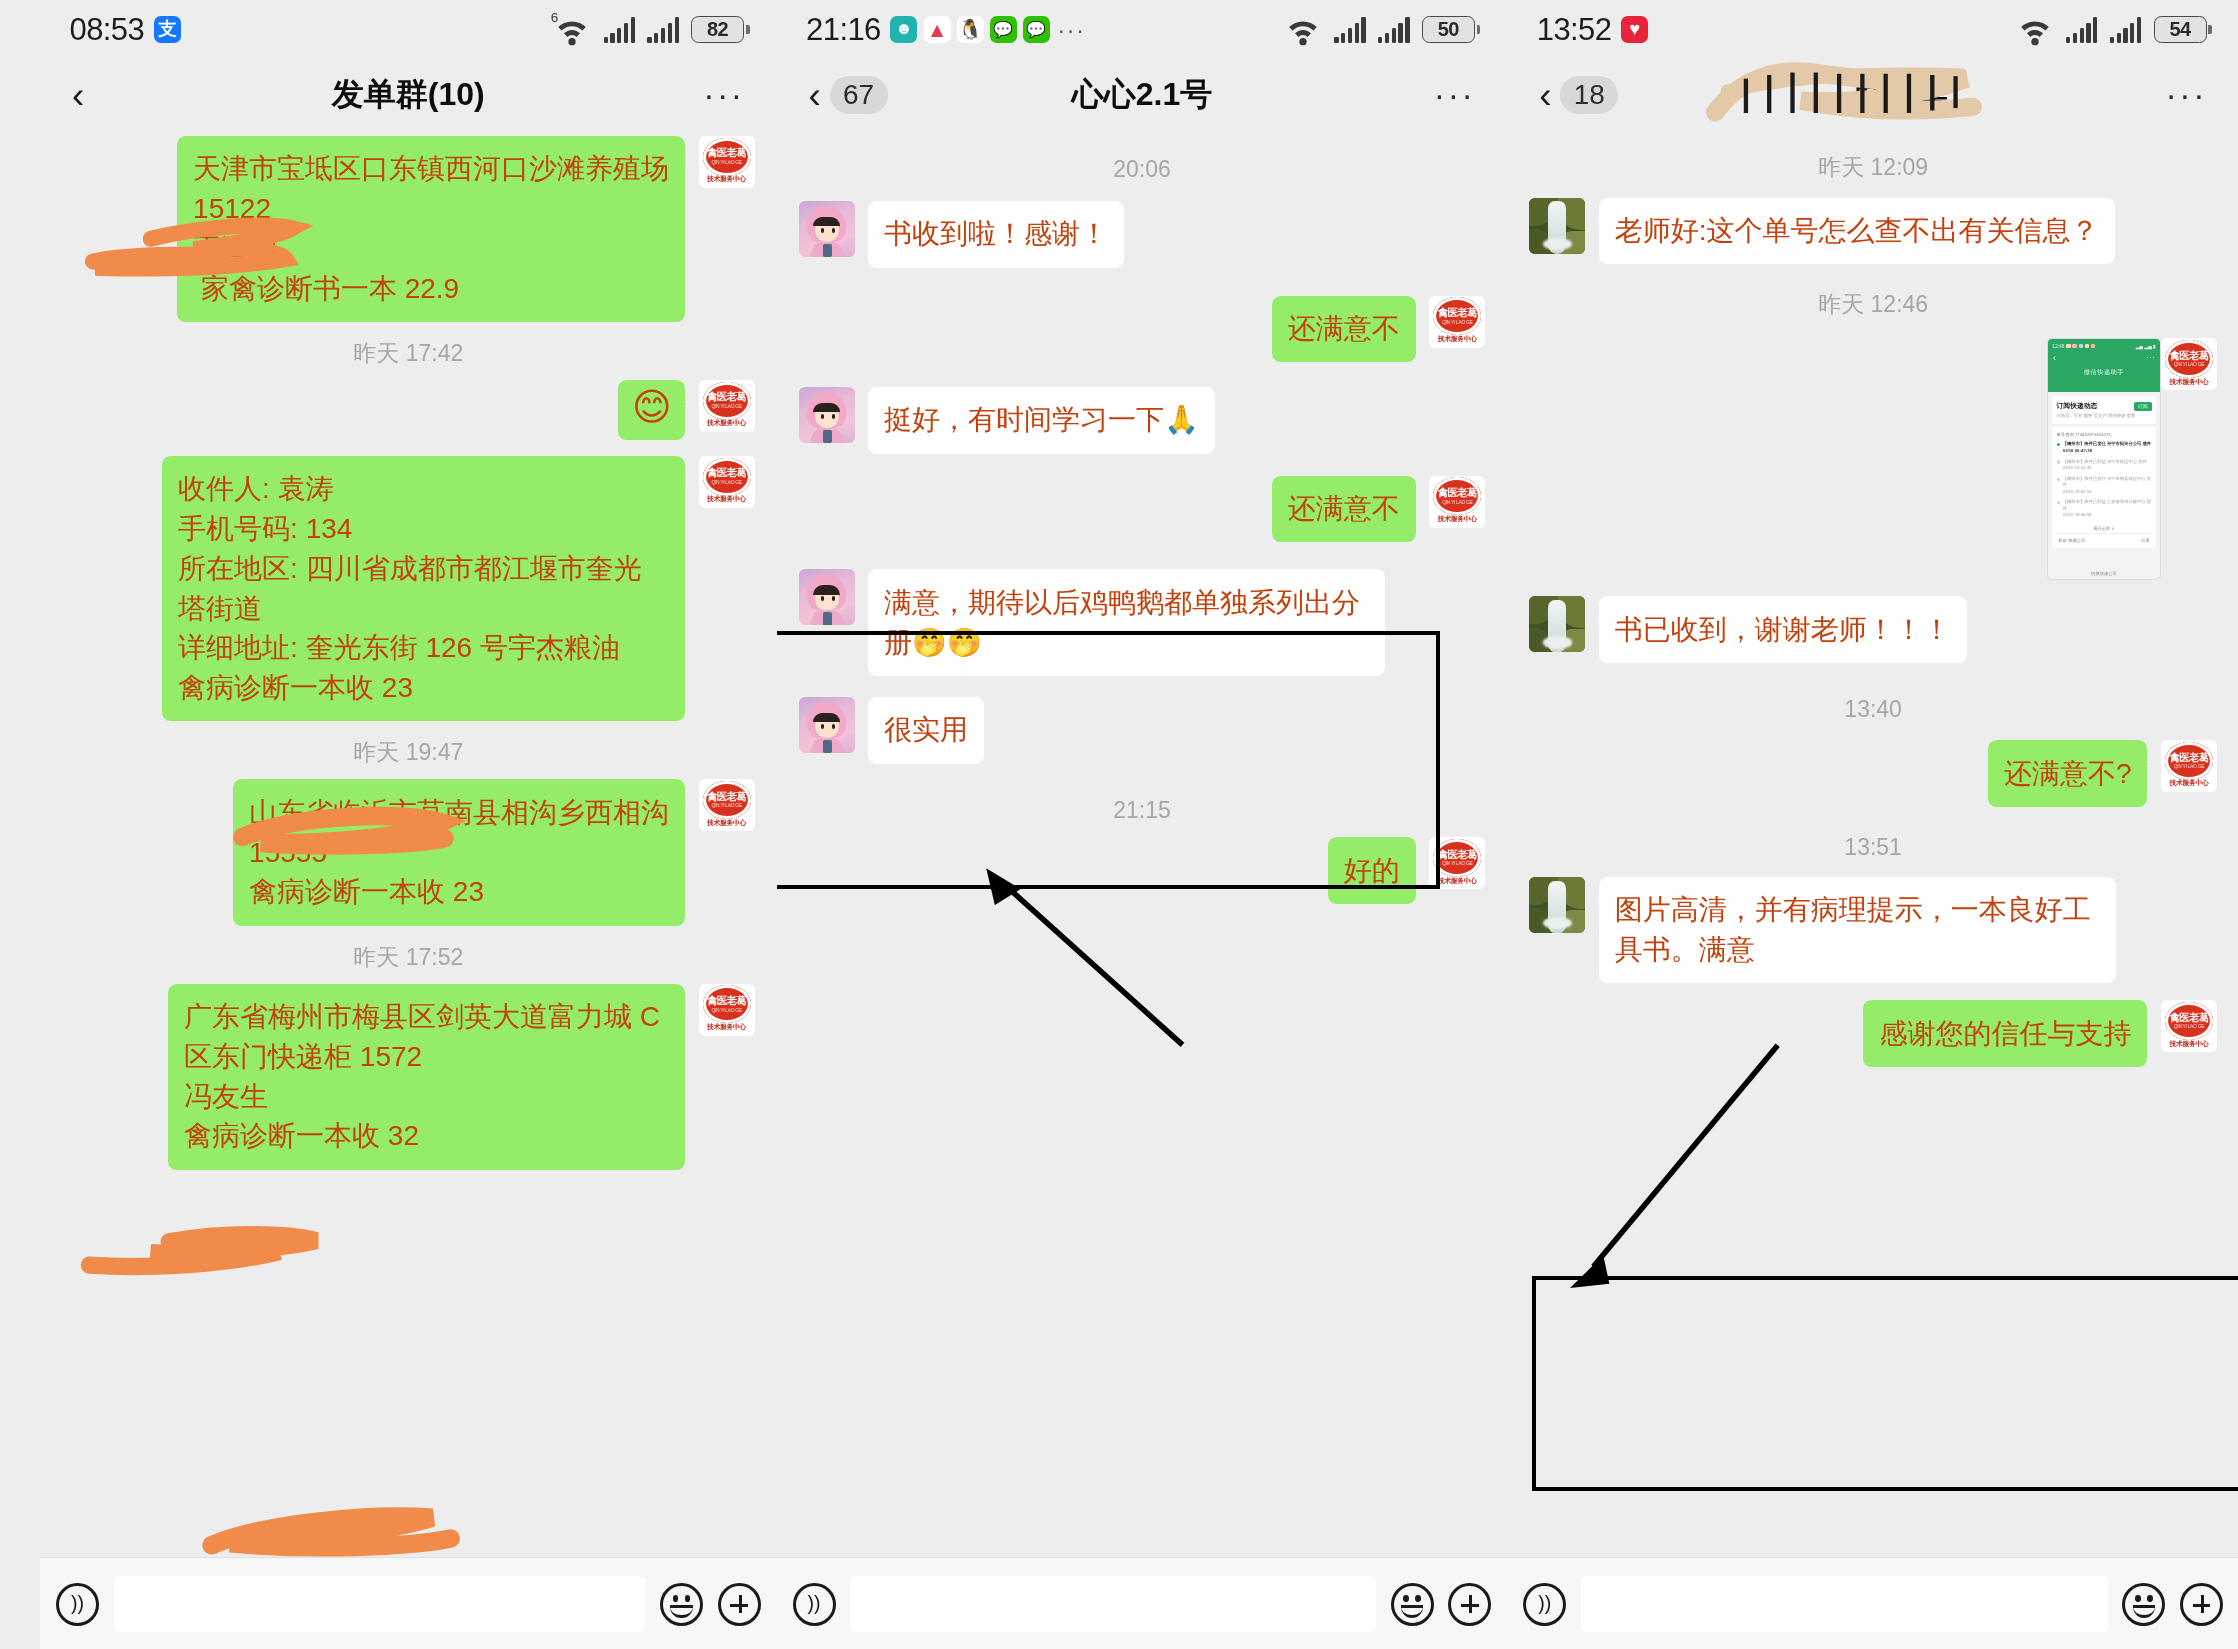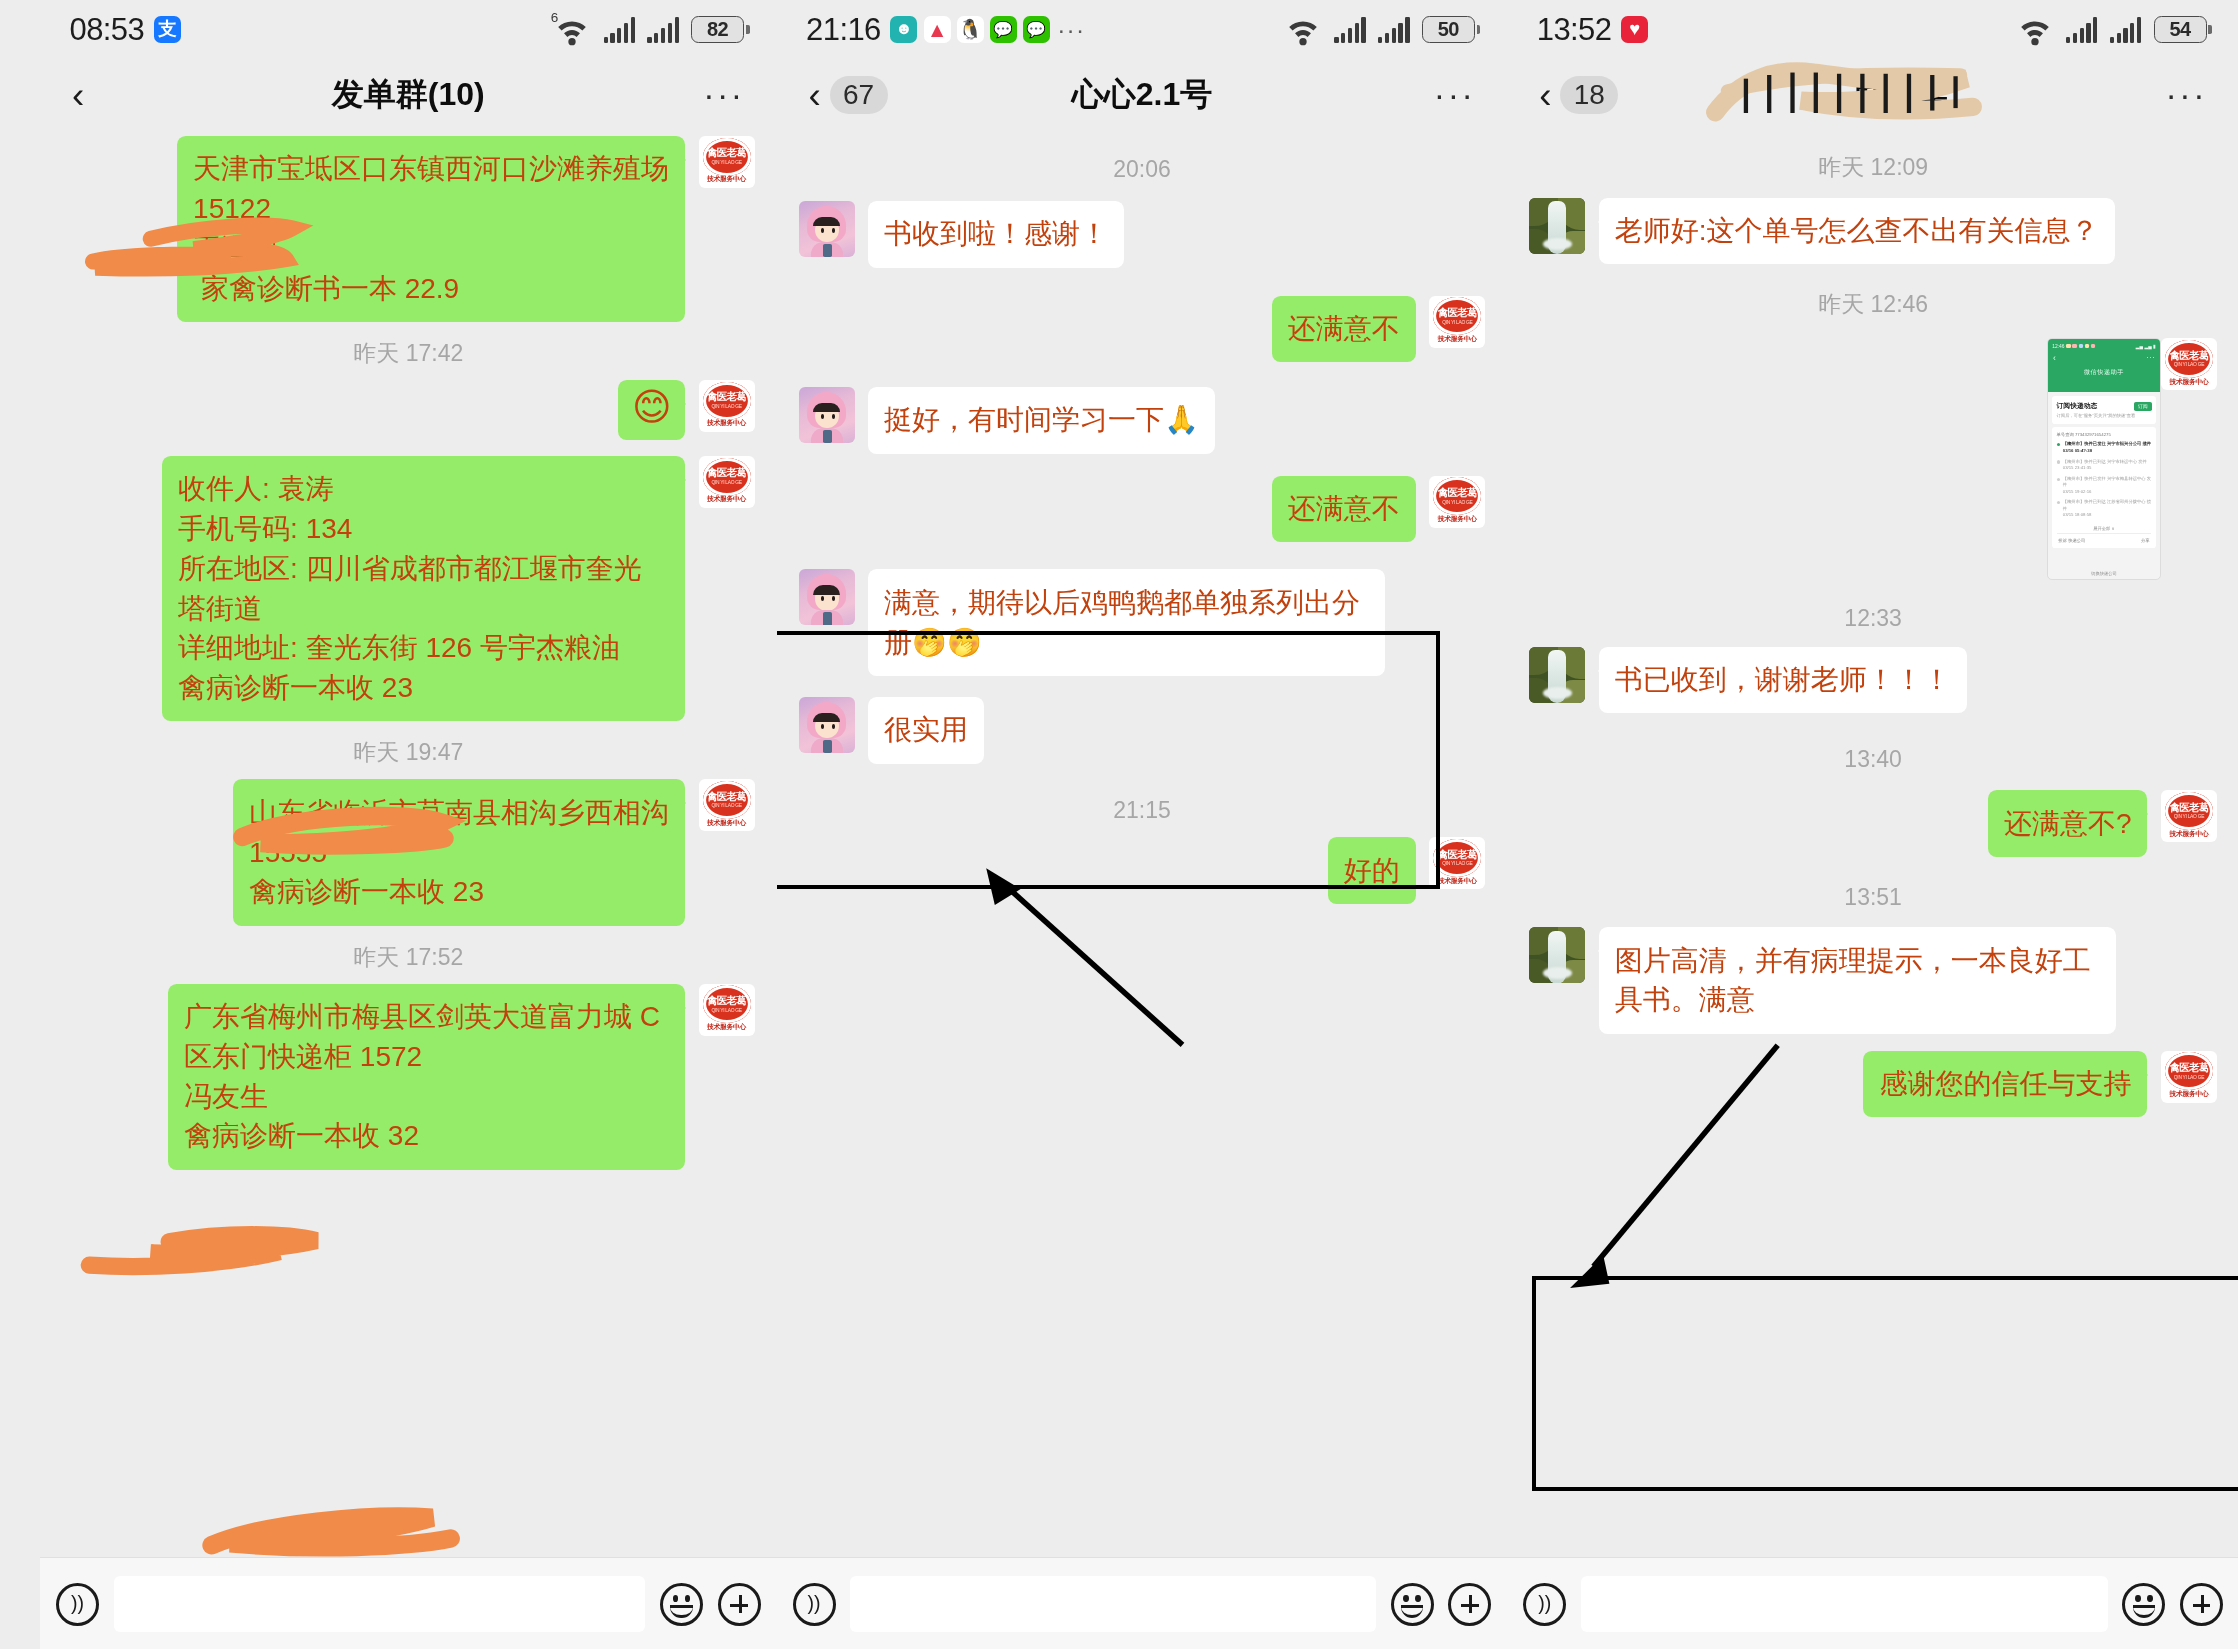--- a/index.html
+++ b/index.html
@@ -737,21 +737,20 @@
         </div>
         <div class="stamp">
           <div class="stamp-ring">
               <div class="stamp-cn">禽医老葛</div>
               <div class="stamp-py">QIN YI LAO GE</div>
             </div>
           <div class="stamp-foot">技术服务中心</div>
         </div>
       </div>
 
-      <div class="ts" style="margin-top:24.5px;">12:33</div>
 
       <div class="row" style="margin-top:14.7px;">
         <div class="waterfall">
           <i class="wf-rock1"></i>
             <i class="wf-rock2"></i>
             <i class="wf-rock3"></i>
             <i class="wf-rock4"></i>
           <i class="wf-fall"></i>
             <i class="wf-foam"></i>
         </div>

